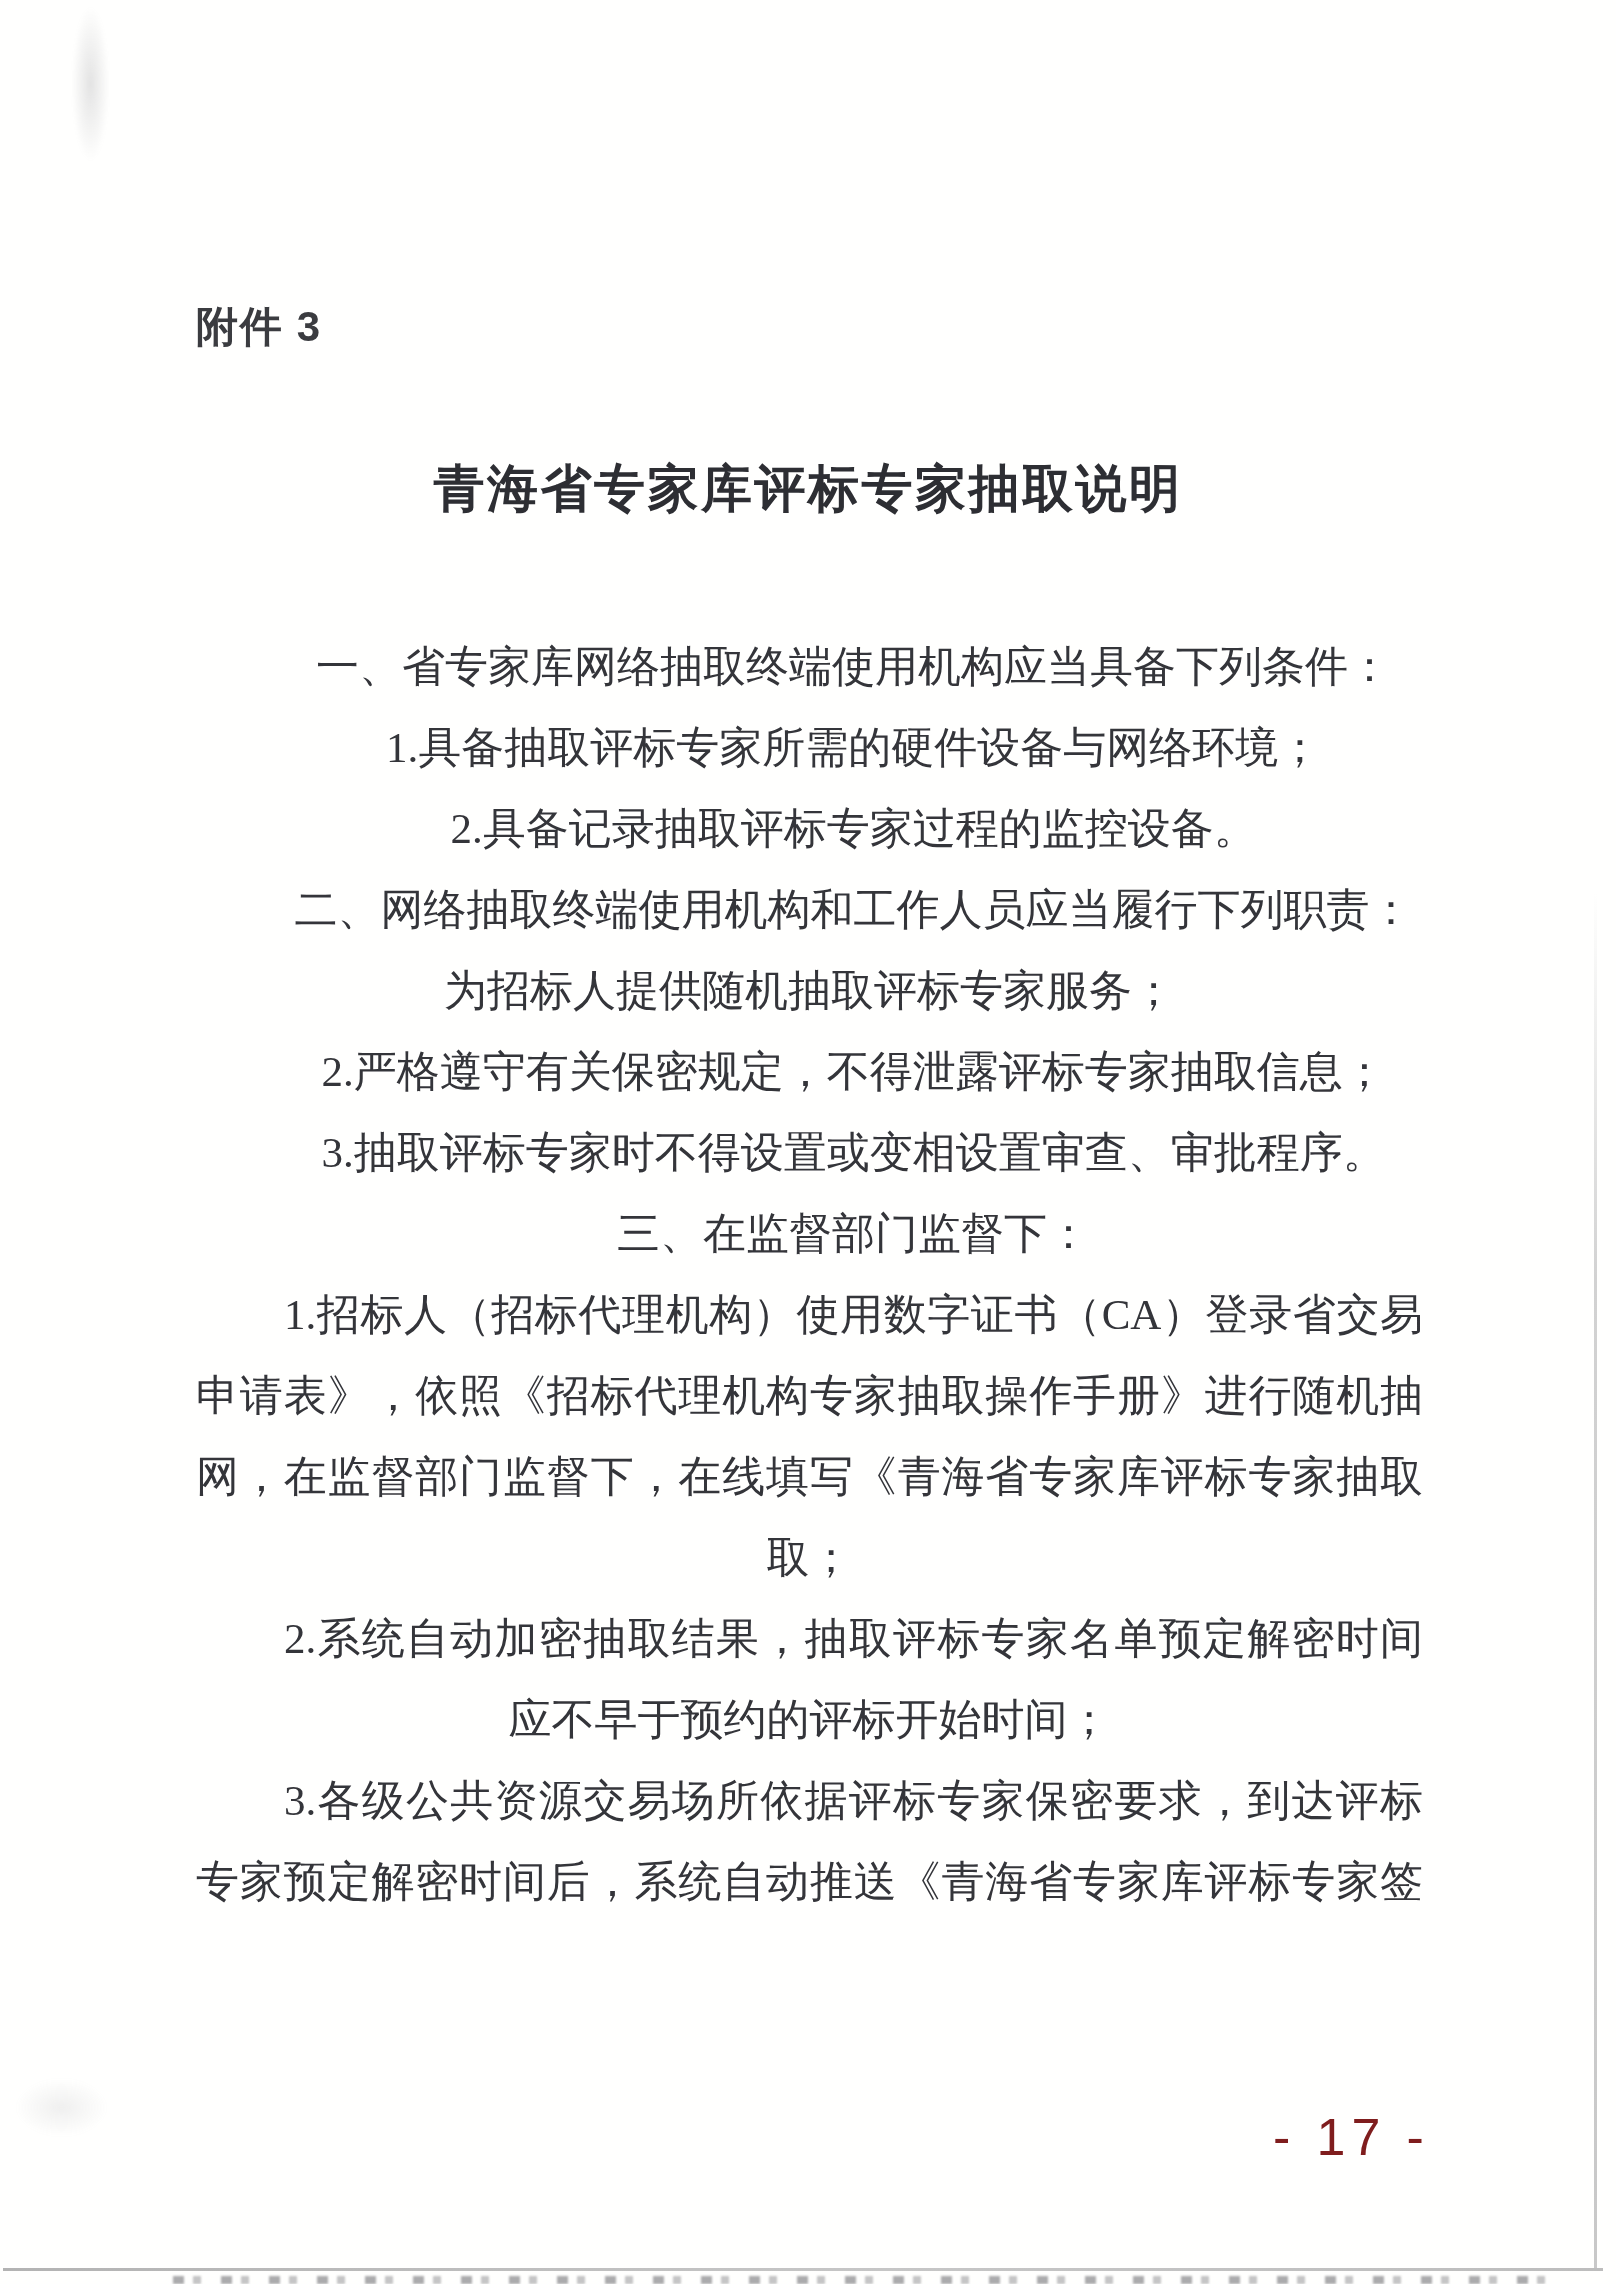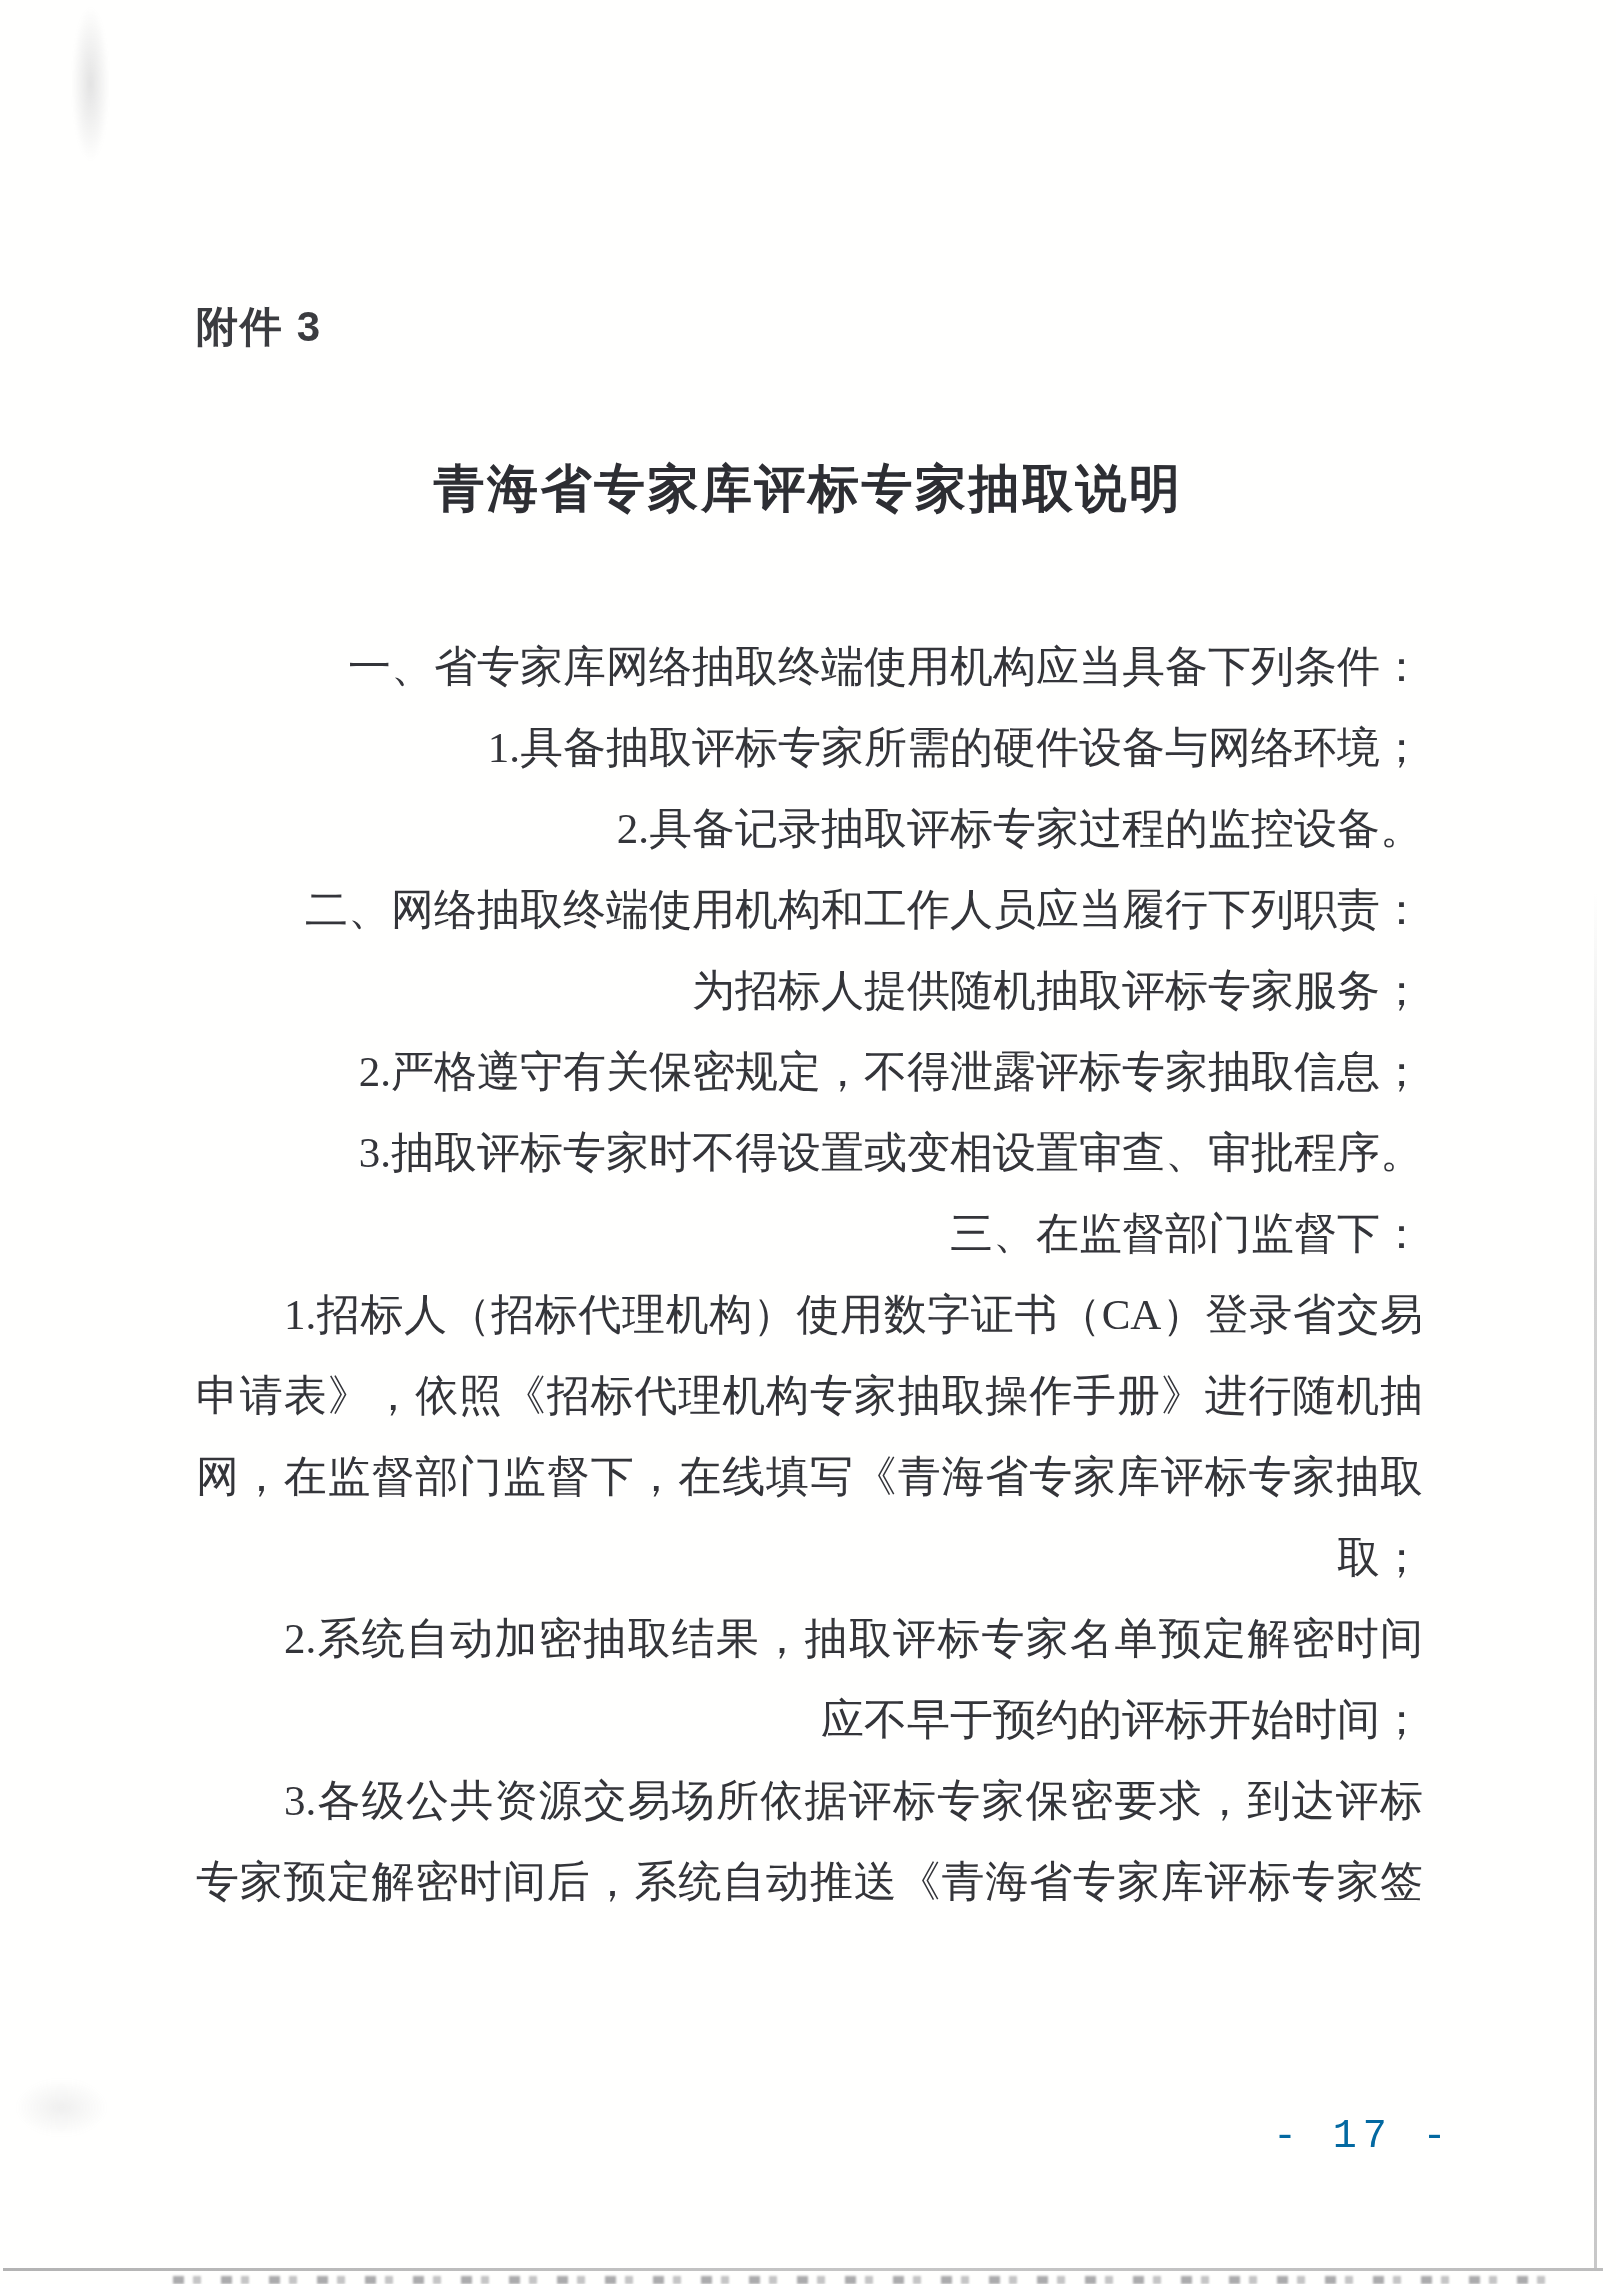--- a/index.html
+++ b/index.html
@@ -52,40 +52,40 @@
     left: 196px;
     top: 626px;
     width: 1227px;
     font-size: 43px;
     line-height: 81px;
     color: #34353a;
     text-rendering: optimizeLegibility;
   }
   .line {
     height: 81px;
-    text-align: right;
+    text-align: center;
   }
   .line.indent {
     text-indent: 88px;
   }
   .line.fill {
     text-align: justify;
     text-align-last: justify;
   }
 
   
   .page-number {
     position: absolute;
     left: 1273px;
     top: 2115px;
-    font-family: Liberation Mono, monospace;
-    font-size: 40px;
+    font-family: Liberation Sans, sans-serif;
+    font-size: 52px;
     line-height: 44px;
     letter-spacing: 5.9px;
-    color: #0369a1;
+    color: #7f1d1d;
   }
 
   
   .scan-bottom-line {
     position: absolute;
     left: 3.4px;
     top: 2268px;
     width: 1600px;
     height: 2.5px;
     background: linear-gradient(90deg, #b3b3b3, #c6c6c6 55%, #bdbdbd);

